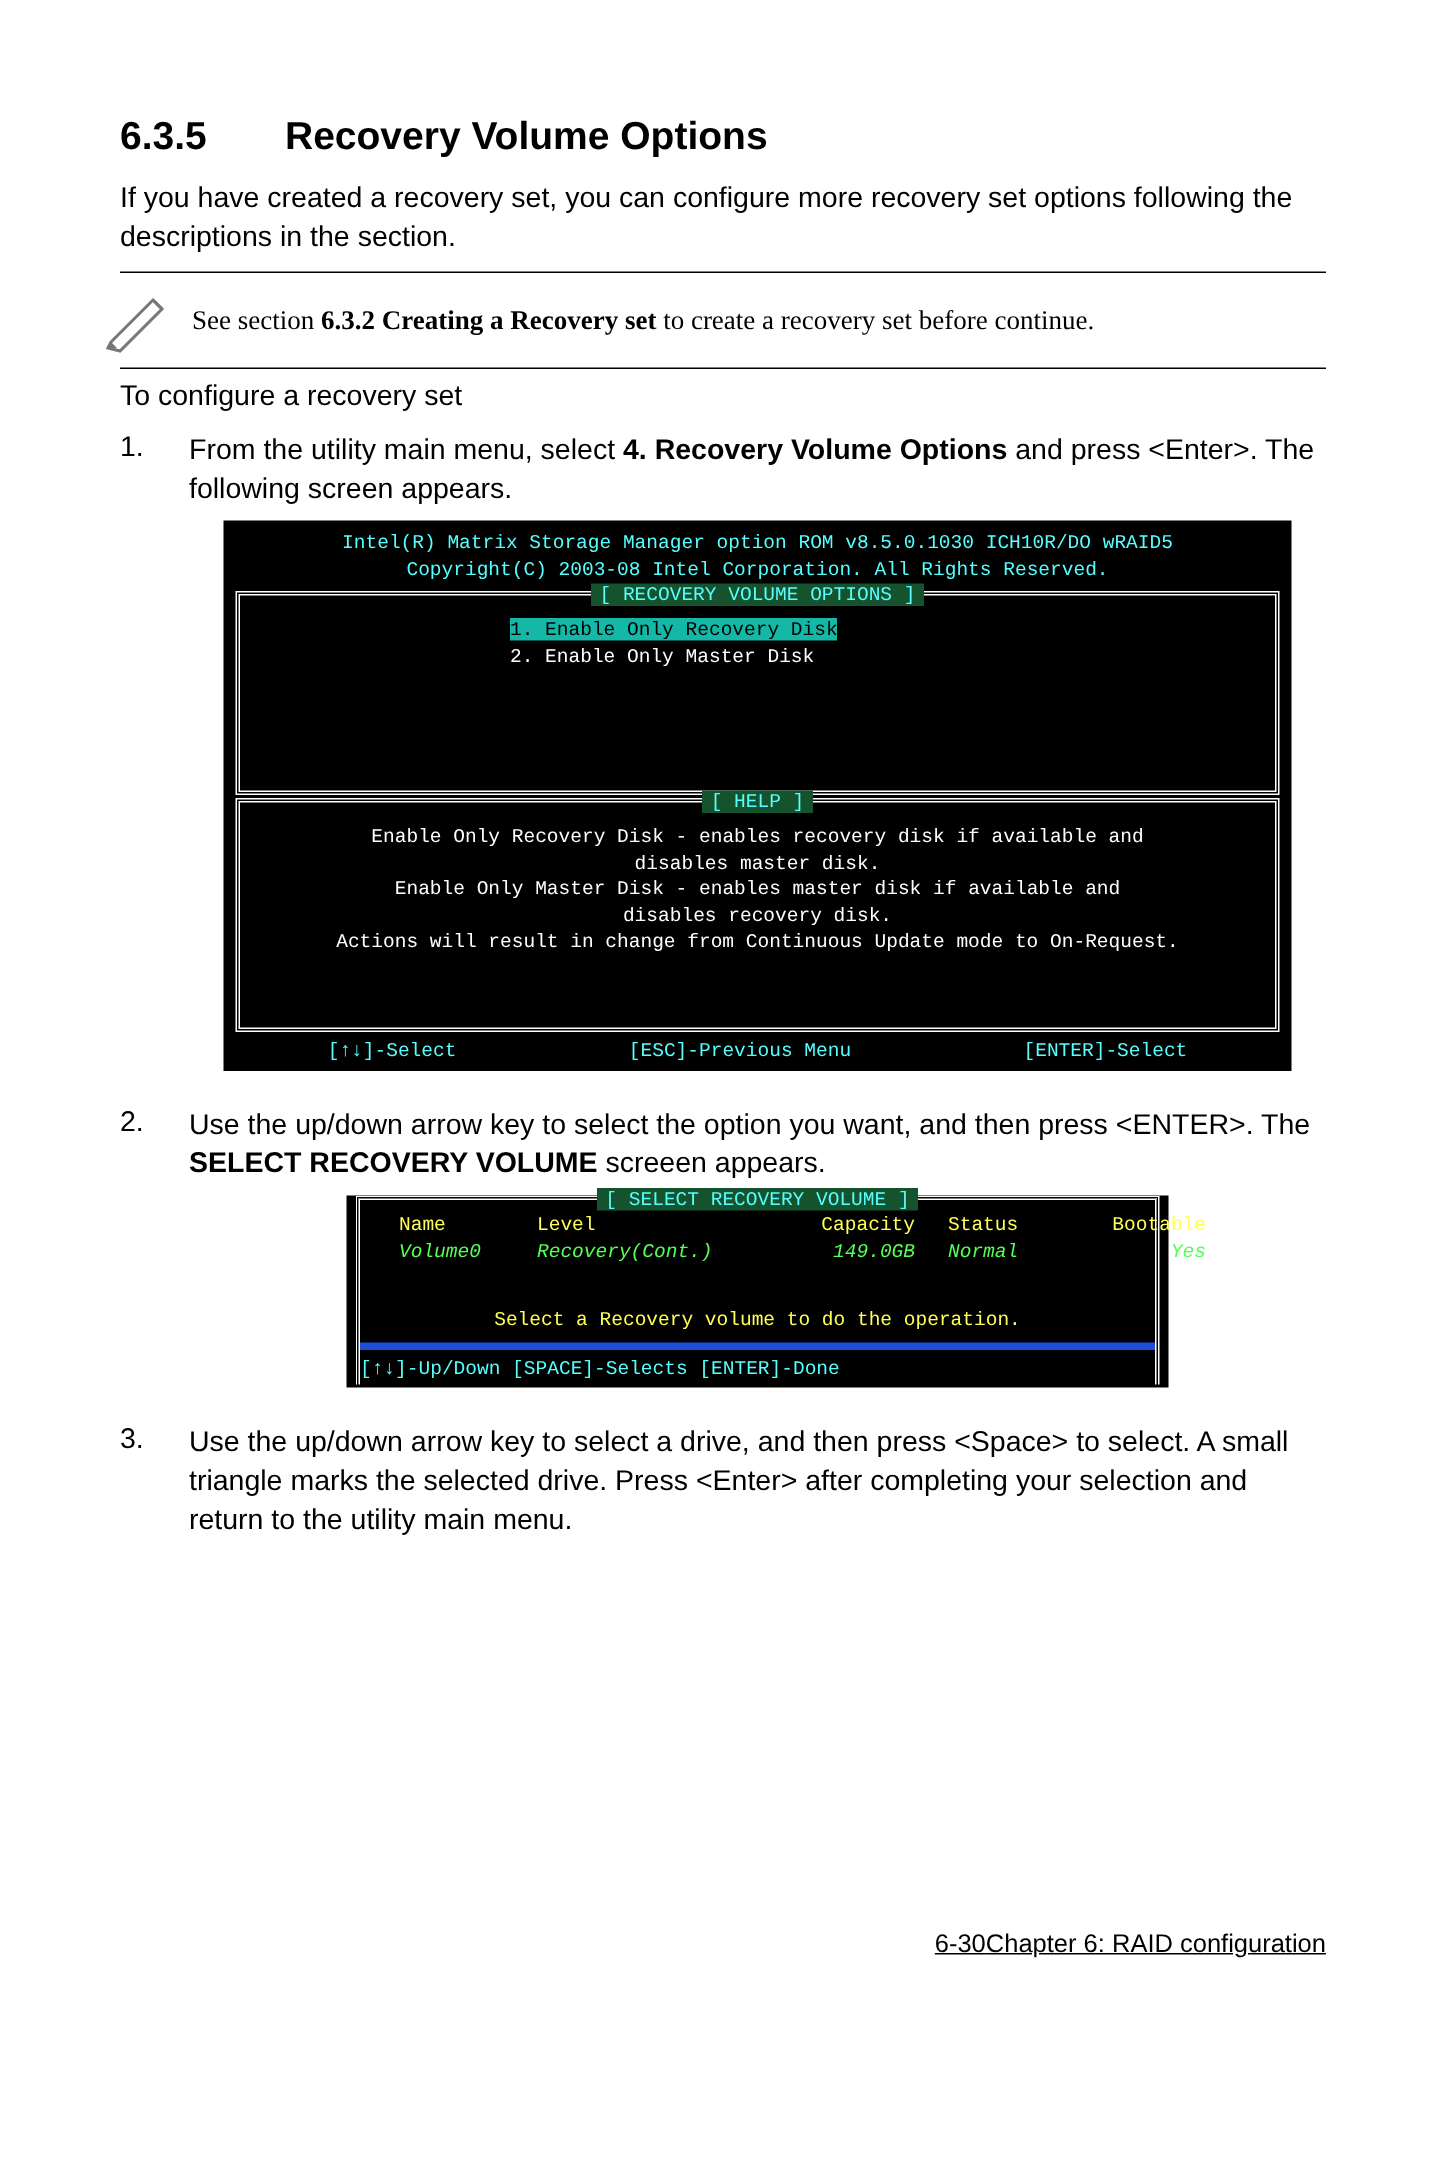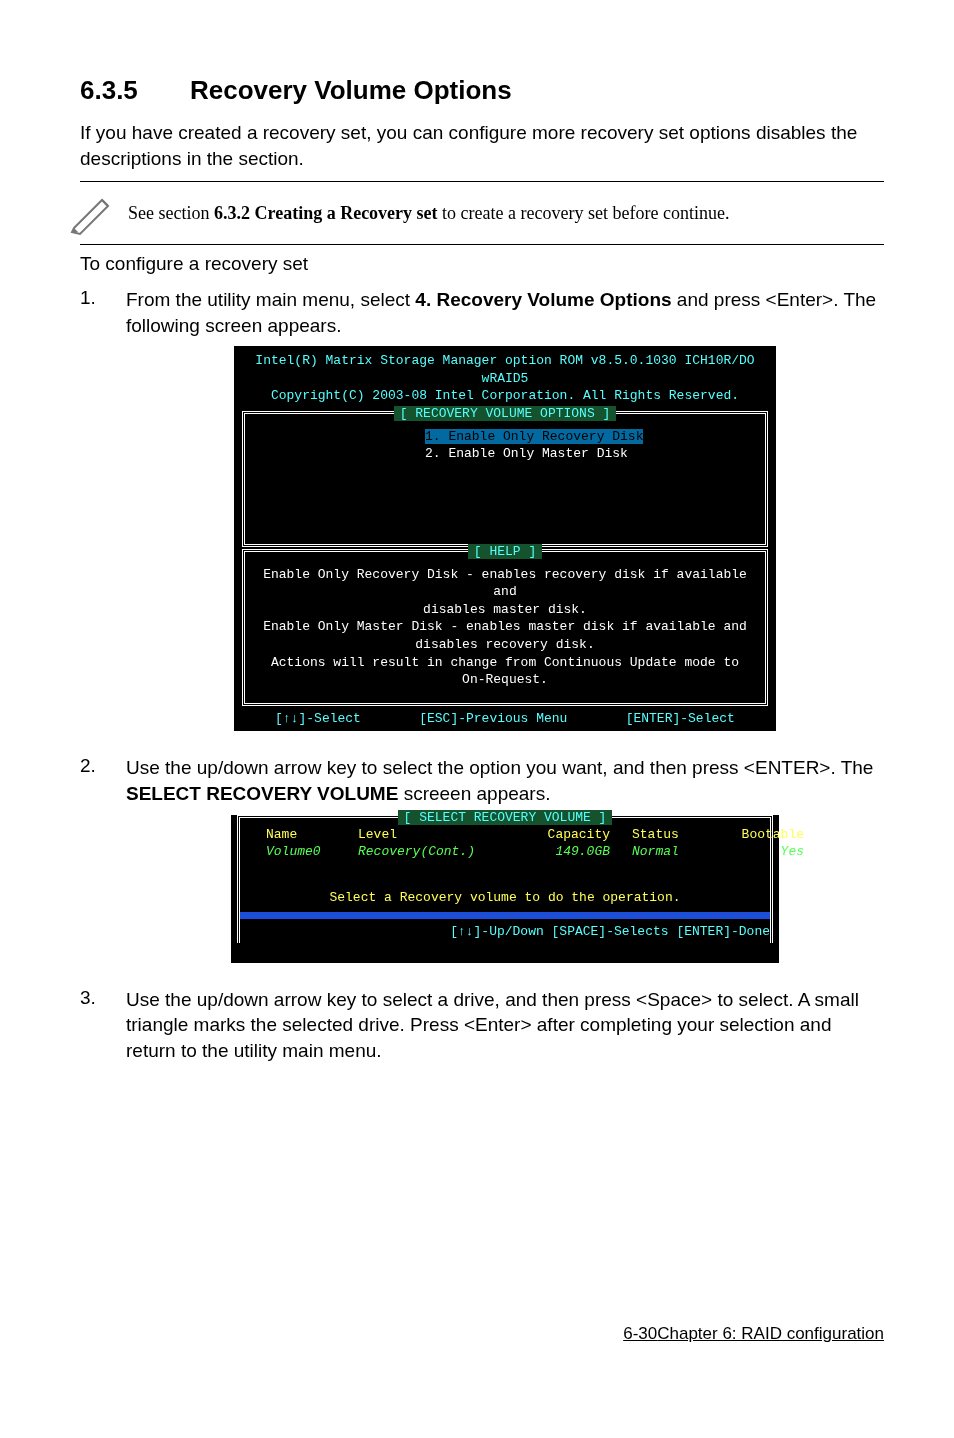--- a/index.html
+++ b/index.html
@@ -44,66 +44,66 @@
   .term {
     background:#000;
     color:#fff;
     font-family: "Courier New", monospace;
     font-size: 13px;
     line-height: 1.35;
     margin: 8px auto 14px auto;
     padding: 6px 8px 4px 8px;
     box-sizing: border-box;
   }
-  .term1 { width: 542px; }
+  .term1 { width: 712px; }
   .term2 { width: 548px; }
   .t-cyan { color:#55ffff; }
   .t-yellow { color:#ffff55; }
   .t-green { color:#55ff55;font-style:italic; }
   .t-header { text-align:center; padding: 0 2px 4px 2px; }
   .dbox {
     border: 3px double #fff;
     margin: 2px 0;
     position: relative;
     padding: 10px 10px;
   }
   .dbox-title {
     position:absolute;
     top:-9px; left:0; right:0;
     text-align:center;
     color:#55ffff;
   }
   .dbox-title .label { background:#14532d; padding:0 6px; }
   .menu-lines { margin-left: 170px; margin-top:4px; }
-  .hl { background:#0369a1; color:#000; }
+  .hl { background:#14b8a6; color:#000; }
   .help-body { text-align:center; padding: 4px 8px; }
   .t-footer { padding: 2px 4px 0 4px; display:flex; justify-content:space-around; }
   .cols { display:flex; padding: 0 20px; gap: 22px; margin-top:2px;}
   .row-data { display:flex; padding: 0 20px; gap: 22px; }
   .c1{flex:0 0 70px;} .c2{flex:0 0 150px;} .c3{flex:0 0 80px; text-align:right;} .c4{flex:0 0 70px;} .c5{flex:0 0 80px; text-align:right;}
   .sel-prompt { text-align:center; margin-top:28px; }
   .sel-footer {
-    text-align:right; border-top:7px solid #1d4ed8; margin:6px -6px -2px -6px;
+    text-align:left; border-top:5px solid #1d4ed8; margin:6px -6px -2px -6px;
     position:relative; padding:4px 0 2px 0;
   }
   .page-footer {
     display:flex; justify-content:flex-end;
     font-size:17px; margin-top: 260px; text-decoration: underline;
   }
 </style>
 </head>
 <body>
 
 <div class="page">
 
   <h2 class="section">
     <span class="num">6.3.5</span><span>Recovery Volume Options</span>
   </h2>
 
-  <p class="body">If you have created a recovery set, you can configure more recovery set options disables the descriptions in the section.</p>
+  <p class="body">If you have created a recovery set, you can configure more recovery set options following the descriptions in the section.</p>
 
   <div class="note-row">
     <div class="note-icon">
       <svg viewBox="0 0 48 48" width="48" height="48">
         <path d="M6 40 L34 12 L40 18 L12 46 L4 44 Z" fill="none" stroke="#777" stroke-width="2"></path>
         <path d="M6 40 L4 44 L10 44 Z" fill="#777"></path>
         <line x1="34" y1="12" x2="40" y2="18" stroke="#777" stroke-width="2"></line>
       </svg>
     </div>
     <div class="note-text">
@@ -148,21 +148,21 @@
           </div>
         </div>
       </div>
     </li>
 
     <li>
       <div class="step-num">2.</div>
       <div class="step-body">
         <span>Use the up/down arrow key to select the option you want, and then press &lt;ENTER&gt;. The </span><b>SELECT RECOVERY VOLUME</b><span> screeen appears.</span>
 
-        <div class="term term2" style="padding:0 6px 20px 6px;">
+        <div class="term term2" style="padding:0 6px 2px 6px;">
           <div class="dbox" style="border-bottom:none; padding:6px 6px 2px 6px; margin:0;">
             <div class="dbox-title"><span class="label">[ SELECT RECOVERY VOLUME ]</span></div>
             <div class="cols t-yellow">
               <span class="c1">Name</span>
               <span class="c2">Level</span>
               <span class="c3">Capacity</span>
               <span class="c4">Status</span>
               <span class="c5">Bootable</span>
             </div>
             <div class="row-data t-green">

